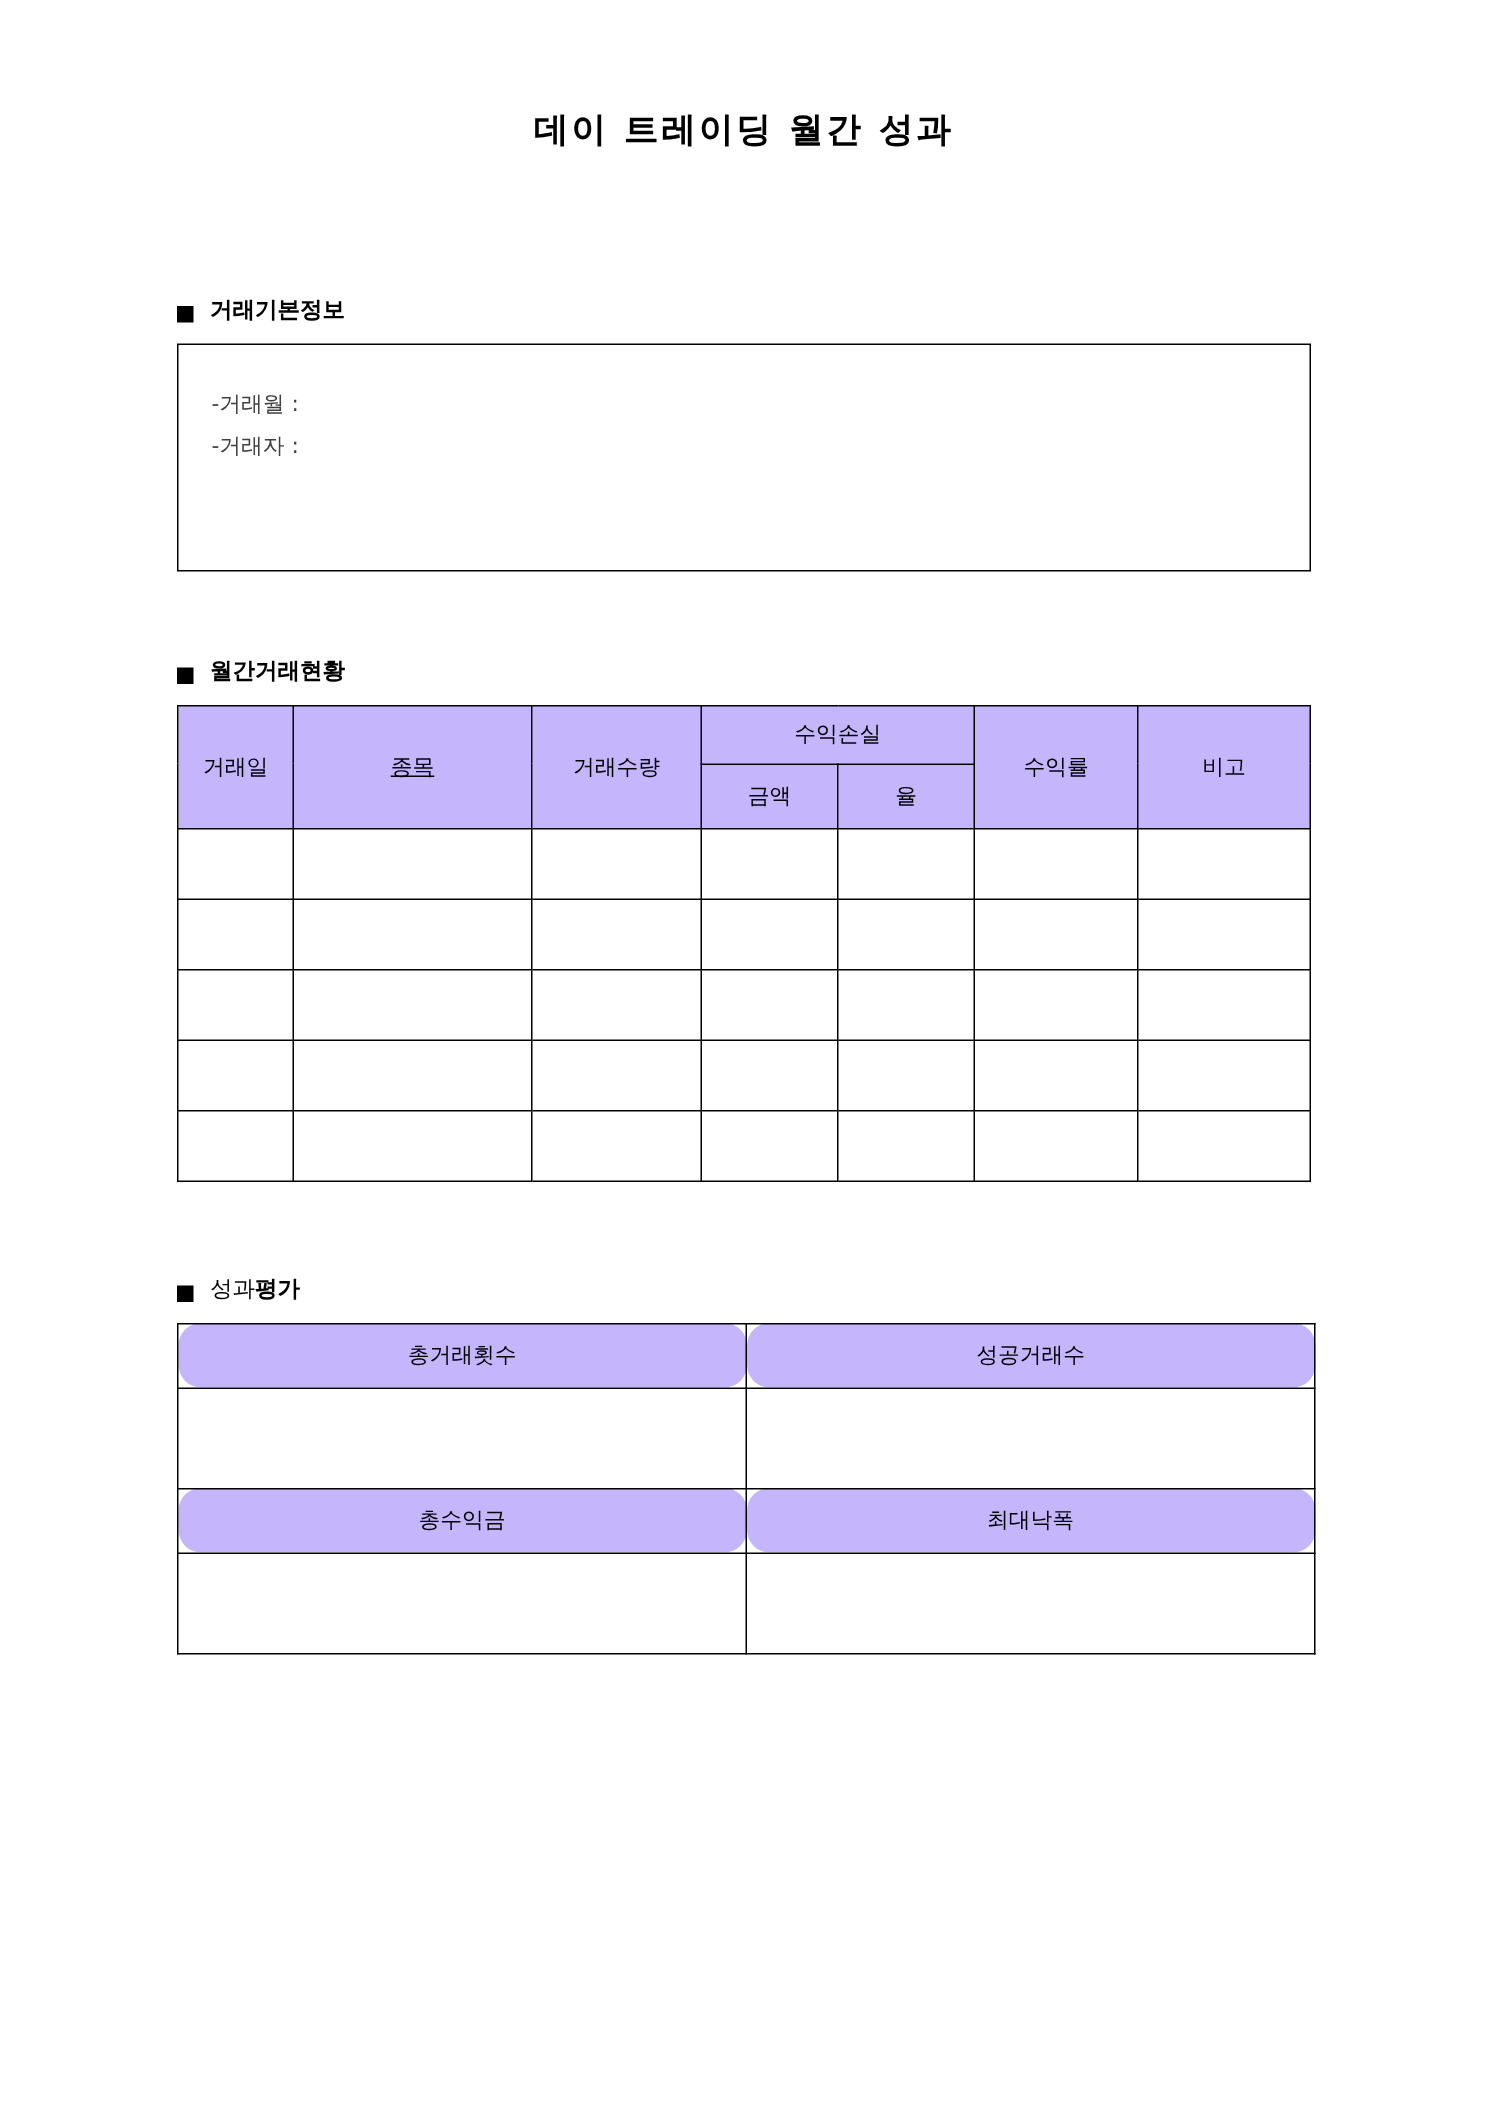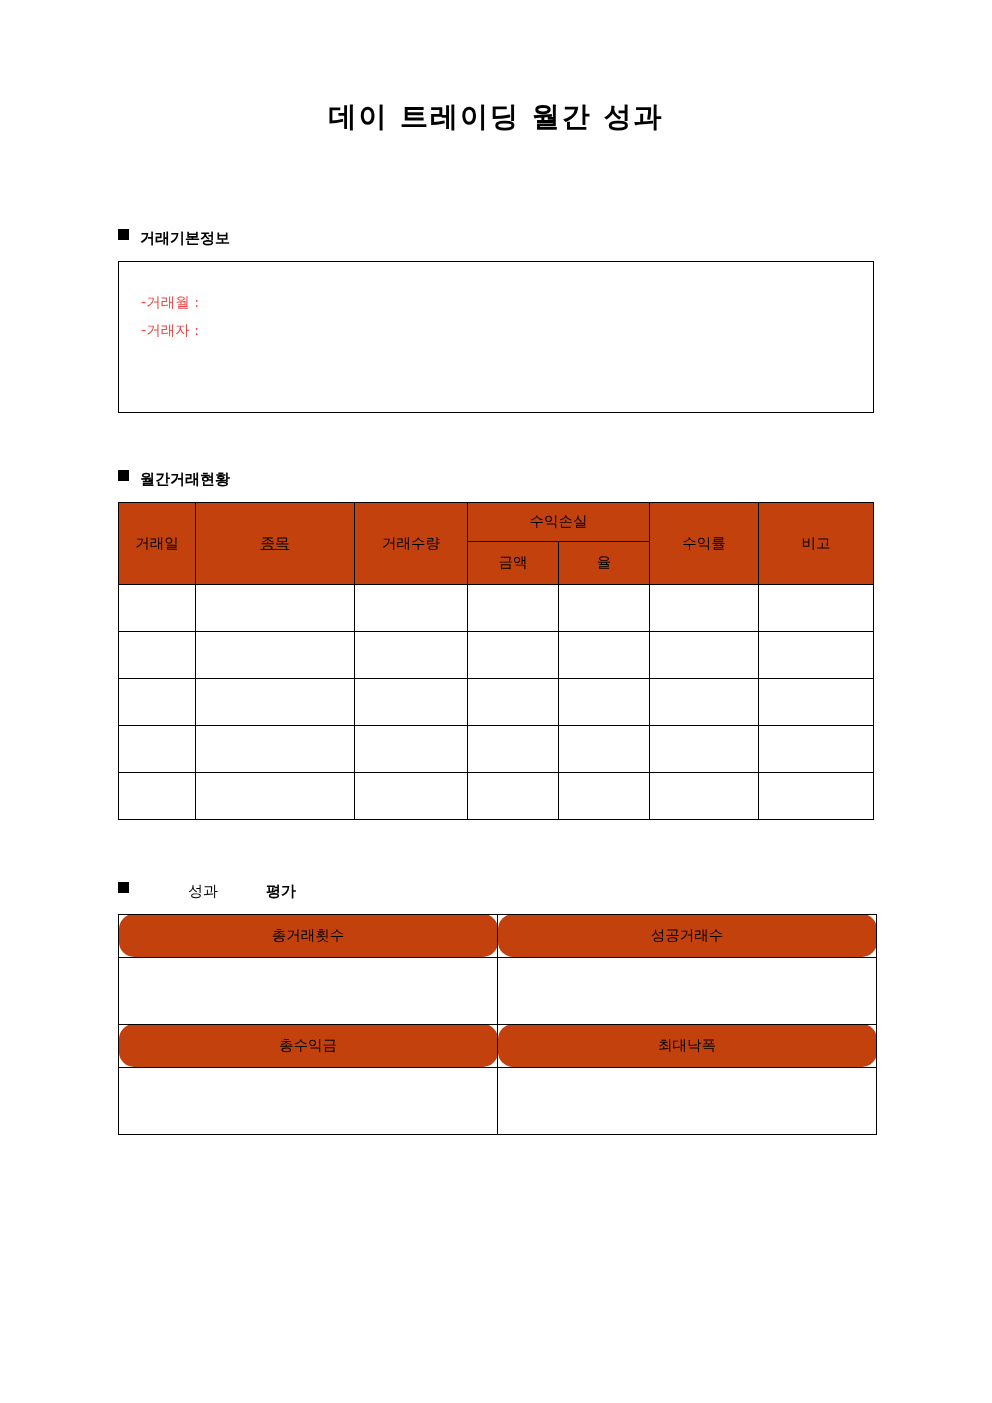--- a/index.html
+++ b/index.html
@@ -21,71 +21,71 @@
     width: 992px;
     height: 1403px;
     box-sizing: border-box;
     padding: 0;
     position: relative;
   }
 
   
   .doc-title {
     text-align: center;
-    font-size: 28px;
+    font-size: 23px;
     font-weight: bold;
     letter-spacing: 2px;
     margin: 0;
-    padding-top: 100px;
+    padding-top: 74px;
     line-height: 1.2;
     color: #000;
   }
 
   
   .section-heading {
     margin: 0;
     padding: 0 0 0 118px;
     font-size: 15px;
     font-weight: bold;
     line-height: 1.2;
     color: #000;
     display: flex;
-    align-items: flex-start;
+    align-items: flex-end;
   }
   .section-bullet {
     display: inline-block;
     width: 11px;
     height: 11px;
     background: #000000;
     margin-right: 11px;
     flex: 0 0 auto;
   }
   .section-heading .heading-text-light {
     font-weight: normal;
   }
 
   
   .sec1-heading { margin-top: 95px; }
   .sec2-heading { margin-top: 57px; }
-  .sec3-heading { margin-top: 62px; gap: 48px; }
+  .sec3-heading { margin-top: 62px; }
 
   
   .info-box {
     margin: 14px 0 0 118px;
     width: 756px;
     height: 152px;
     box-sizing: border-box;
     border: 1px solid #000000;
     padding: 26px 0 0 22px;
     background: #ffffff;
   }
   .info-line {
     font-size: 14.5px;
     line-height: 28px;
-    color: #ef4444;
+    color: #404040;
     white-space: pre;
   }
 
   
   table.grid {
     margin: 14px 0 0 118px;
     width: 756px;
     border-collapse: collapse;
     table-layout: fixed;
     background: #ffffff;
@@ -94,21 +94,21 @@
   table.grid td {
     border: 1px solid #000000;
     padding: 0;
     font-size: 14.5px;
     font-weight: normal;
     color: #000000;
     text-align: center;
     vertical-align: middle;
   }
   table.grid th {
-    background: #c2410c;
+    background: #c4b5fd;
   }
 
   
   .trade-table th.h-tall { height: 80px; }
   .trade-table th.h-top  { height: 38px; }
   .trade-table th.h-sub  { height: 42px; }
   .trade-table td.body-cell { height: 46px; background:#ffffff; }
 
   .col-date   { width: 76px; }
   .col-symbol { width: 158px; text-decoration: underline; }

